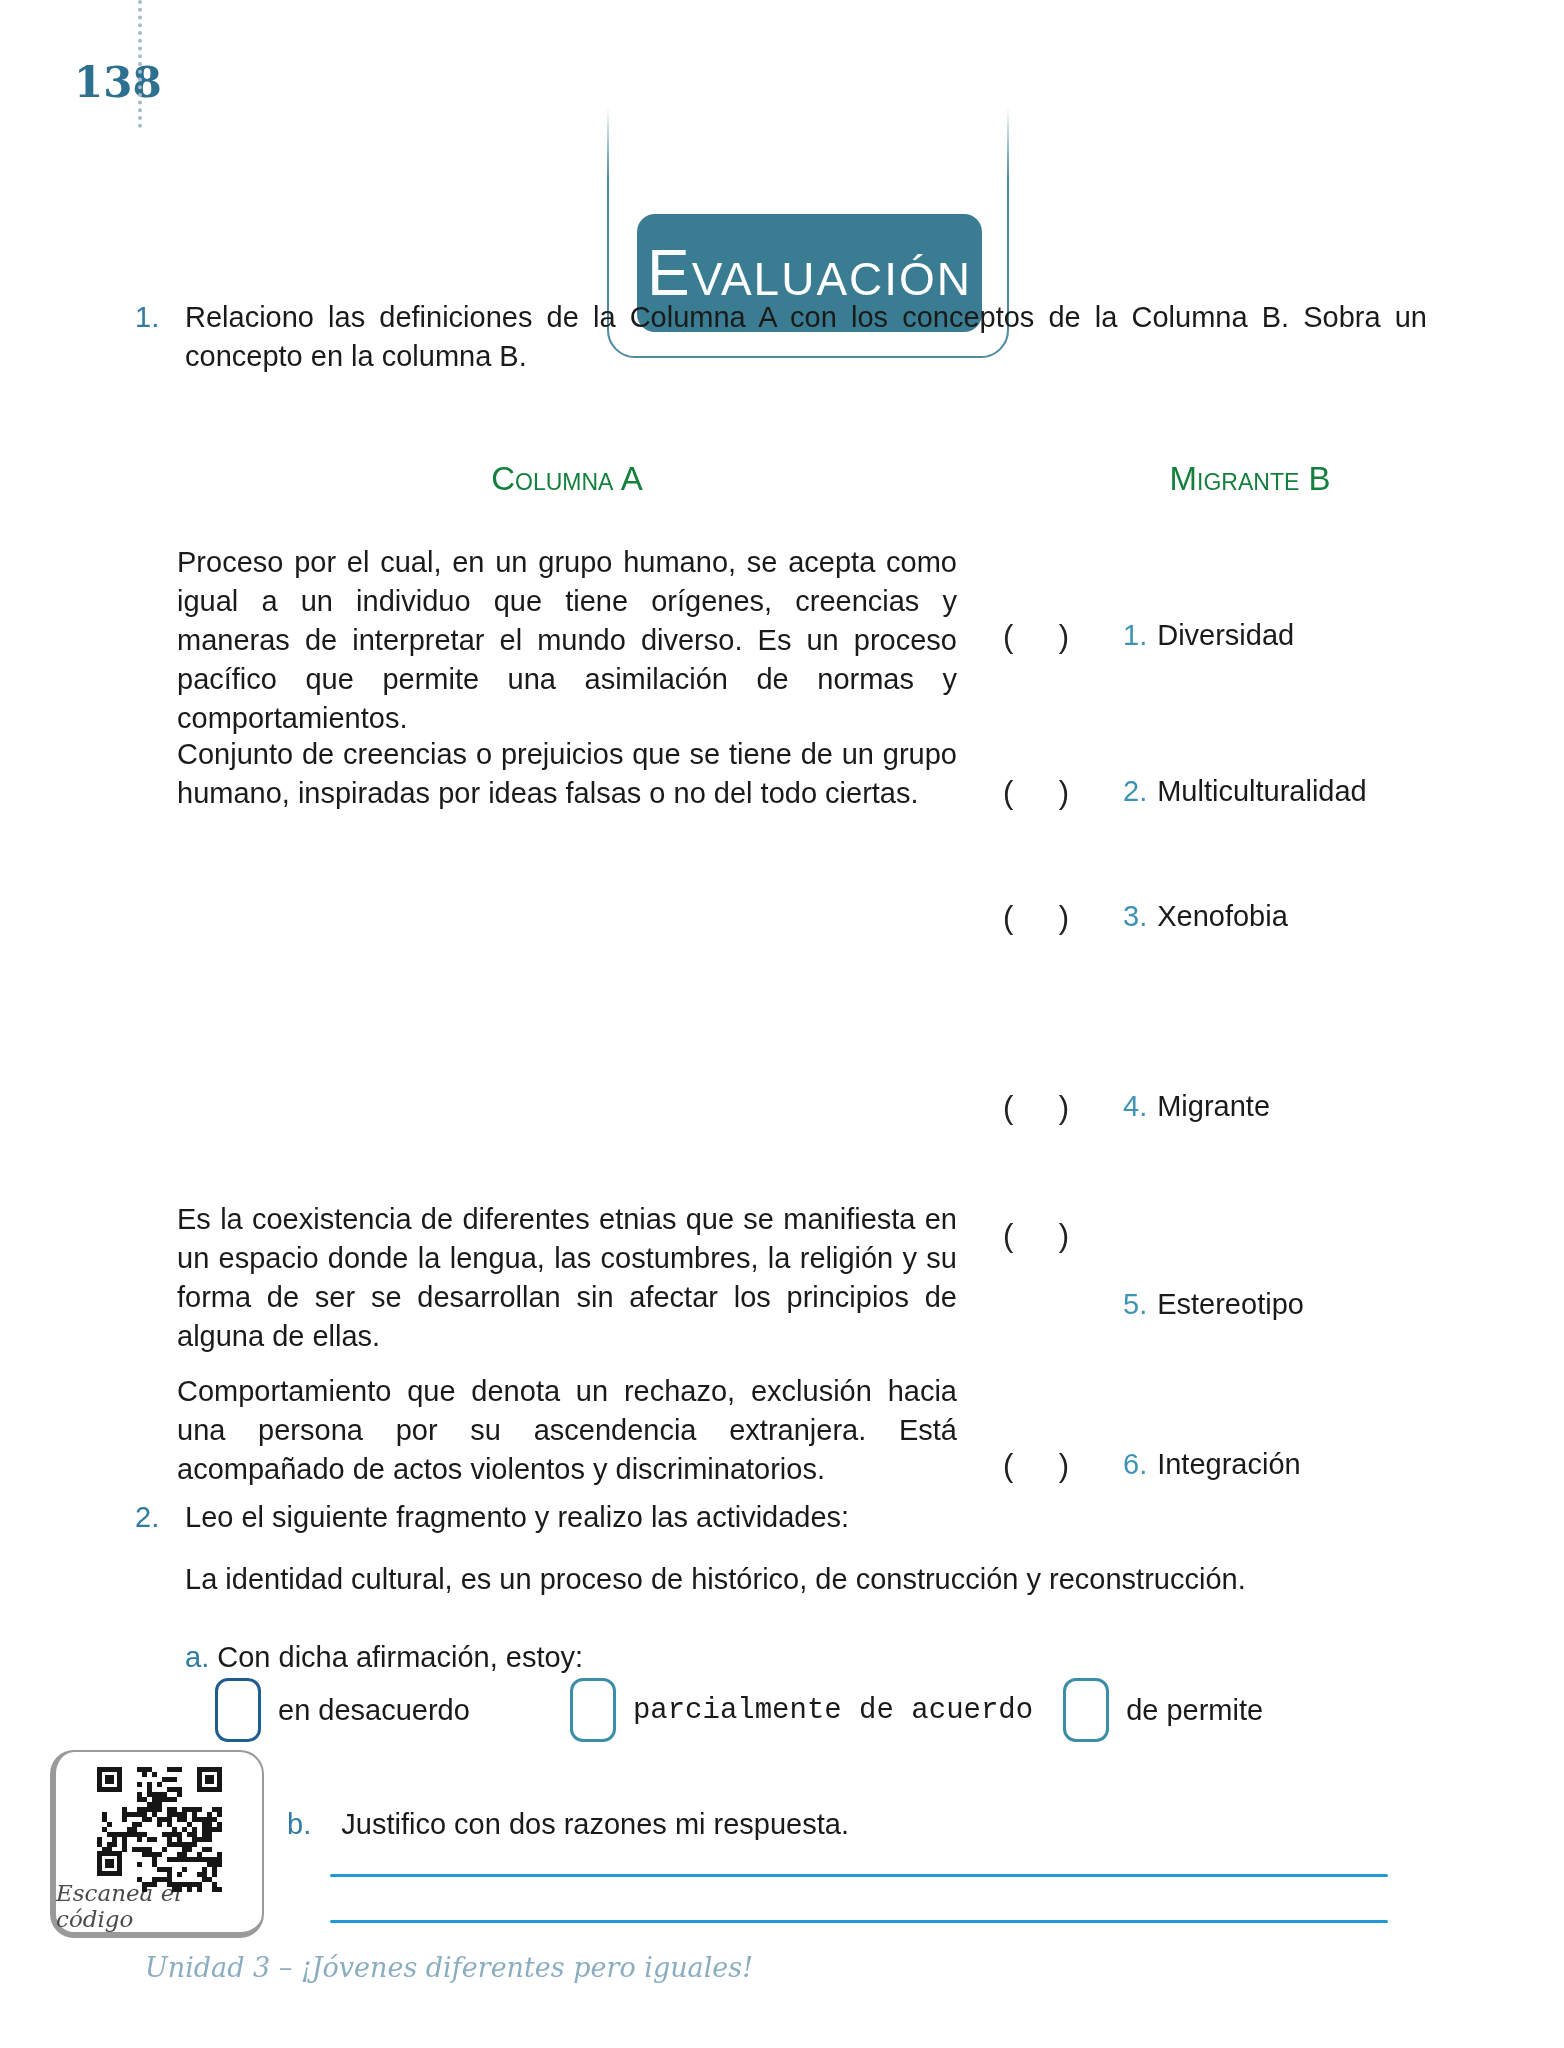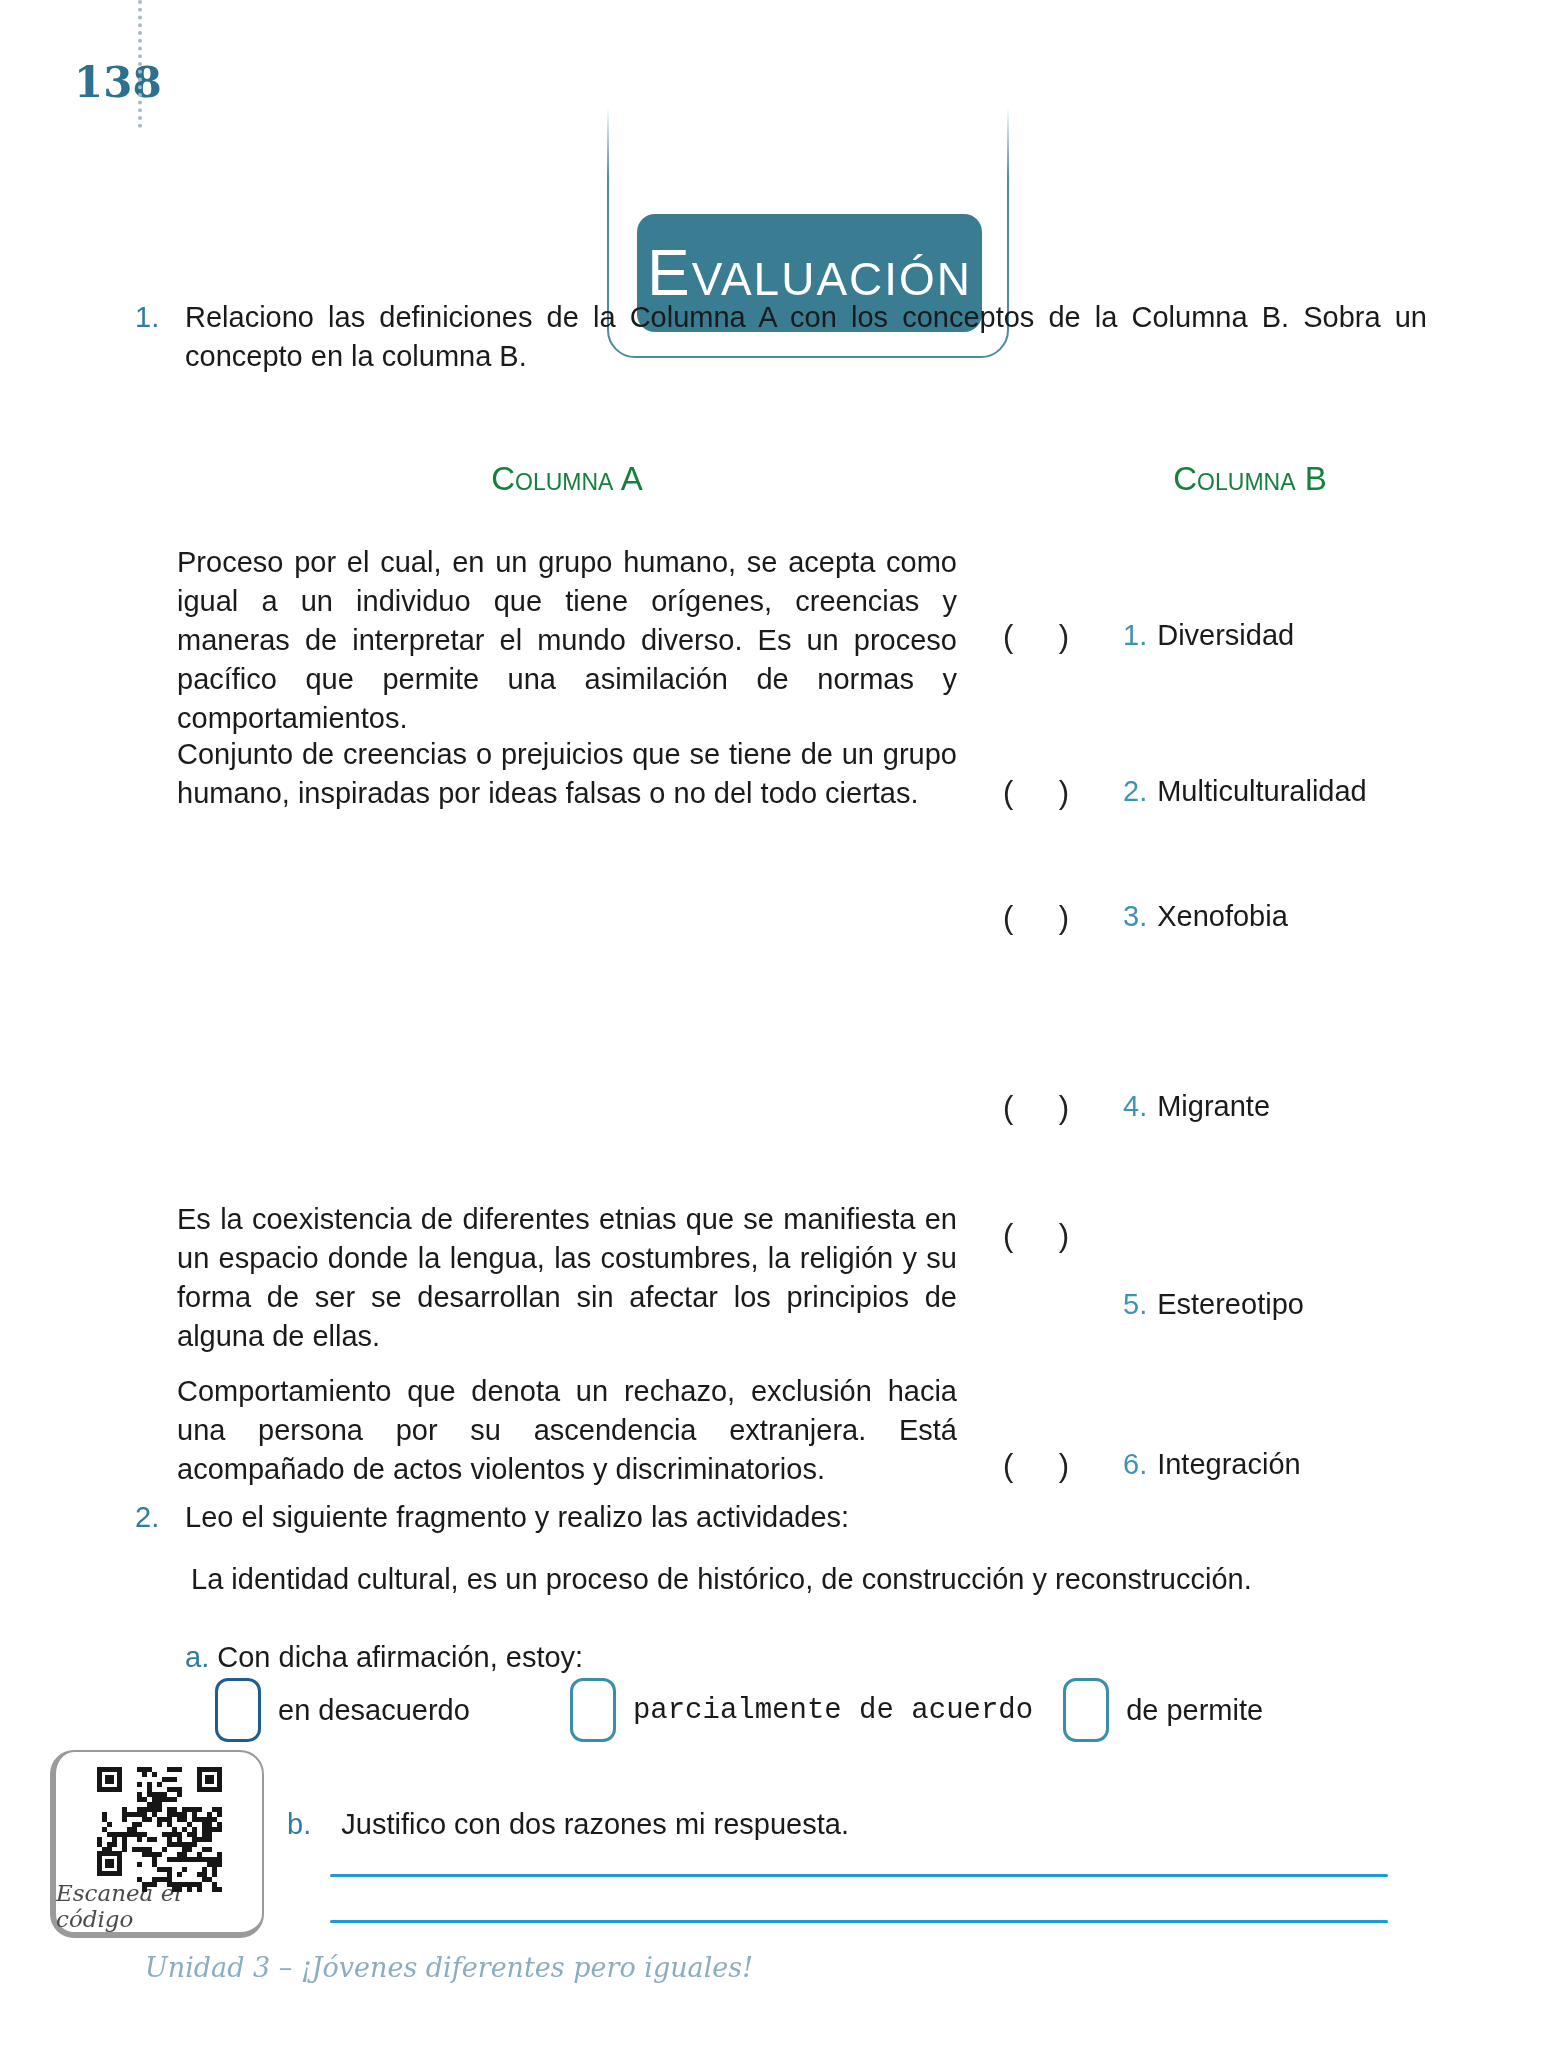--- a/index.html
+++ b/index.html
@@ -62,21 +62,21 @@
   .row2 .paren-slot,.row2 .concept{top:40px}
   .row3 .paren-slot,.row3 .concept{top:52px}
   .row4 .paren-slot,.row4 .concept{top:62px}
   .row5 .paren-slot{top:18px}
   .row5 .concept{top:88px}
   .row6 .paren-slot,.row6 .concept{top:76px}
   
   .ex2-head{position:absolute;left:135px;top:1498px;width:1290px;
     padding-left:50px;box-sizing:border-box;}
   .ex2-head .marker{position:absolute;left:0;top:0;}
-  .fragment{position:absolute;left:191px;top:1560px;width:1240px;}
+  .fragment{position:absolute;left:185px;top:1560px;width:1240px;}
   .item-a{position:absolute;left:185px;top:1638px;}
   .options-row{position:absolute;left:215px;top:1678px;display:flex;
     align-items:center;}
   .option{display:flex;align-items:center;}
   .opt2{margin-left:100px;font-family:Liberation Mono, monospace;}
   .opt3{margin-left:30px;}
   .checkbox{width:40px;height:58px;border:3px solid #3b8da8;
     border-radius:13px;background:#fff;flex:0 0 auto;}
   .cb-dark{border-color:#1f5d8f;}
   .option .opt-label{margin-left:17px;font-size:29px;}
@@ -123,21 +123,21 @@
     <span class="cap">E</span>
       <span class="rest">VALUACIÓN</span>
   </div>
 
   <div class="ex1-head body-text">
     <span class="marker">1.</span>
     <span>Relaciono las definiciones de la Columna A con los conceptos de la Columna B. Sobra un concepto en la columna B.</span>
   </div>
 
   <div class="col-header col-a">Columna A</div>
-  <div class="col-header col-b">Columna B</div>
+  <div class="col-header col-b">Migrante B</div>
 
   <div class="match-row row1">
     <div class="match-def">Proceso por el cual, en un grupo humano, se acepta como igual a un individuo que tiene orígenes, creencias y maneras de interpretar el mundo diverso. Es un proceso pacífico que permite una asimilación de normas y comportamientos.</div>
     <div class="paren-slot">
       <span>(</span>
       <span>)</span>
     </div>
     <div class="concept">
       <span class="num">1.</span><span>Diversidad</span>
     </div>

